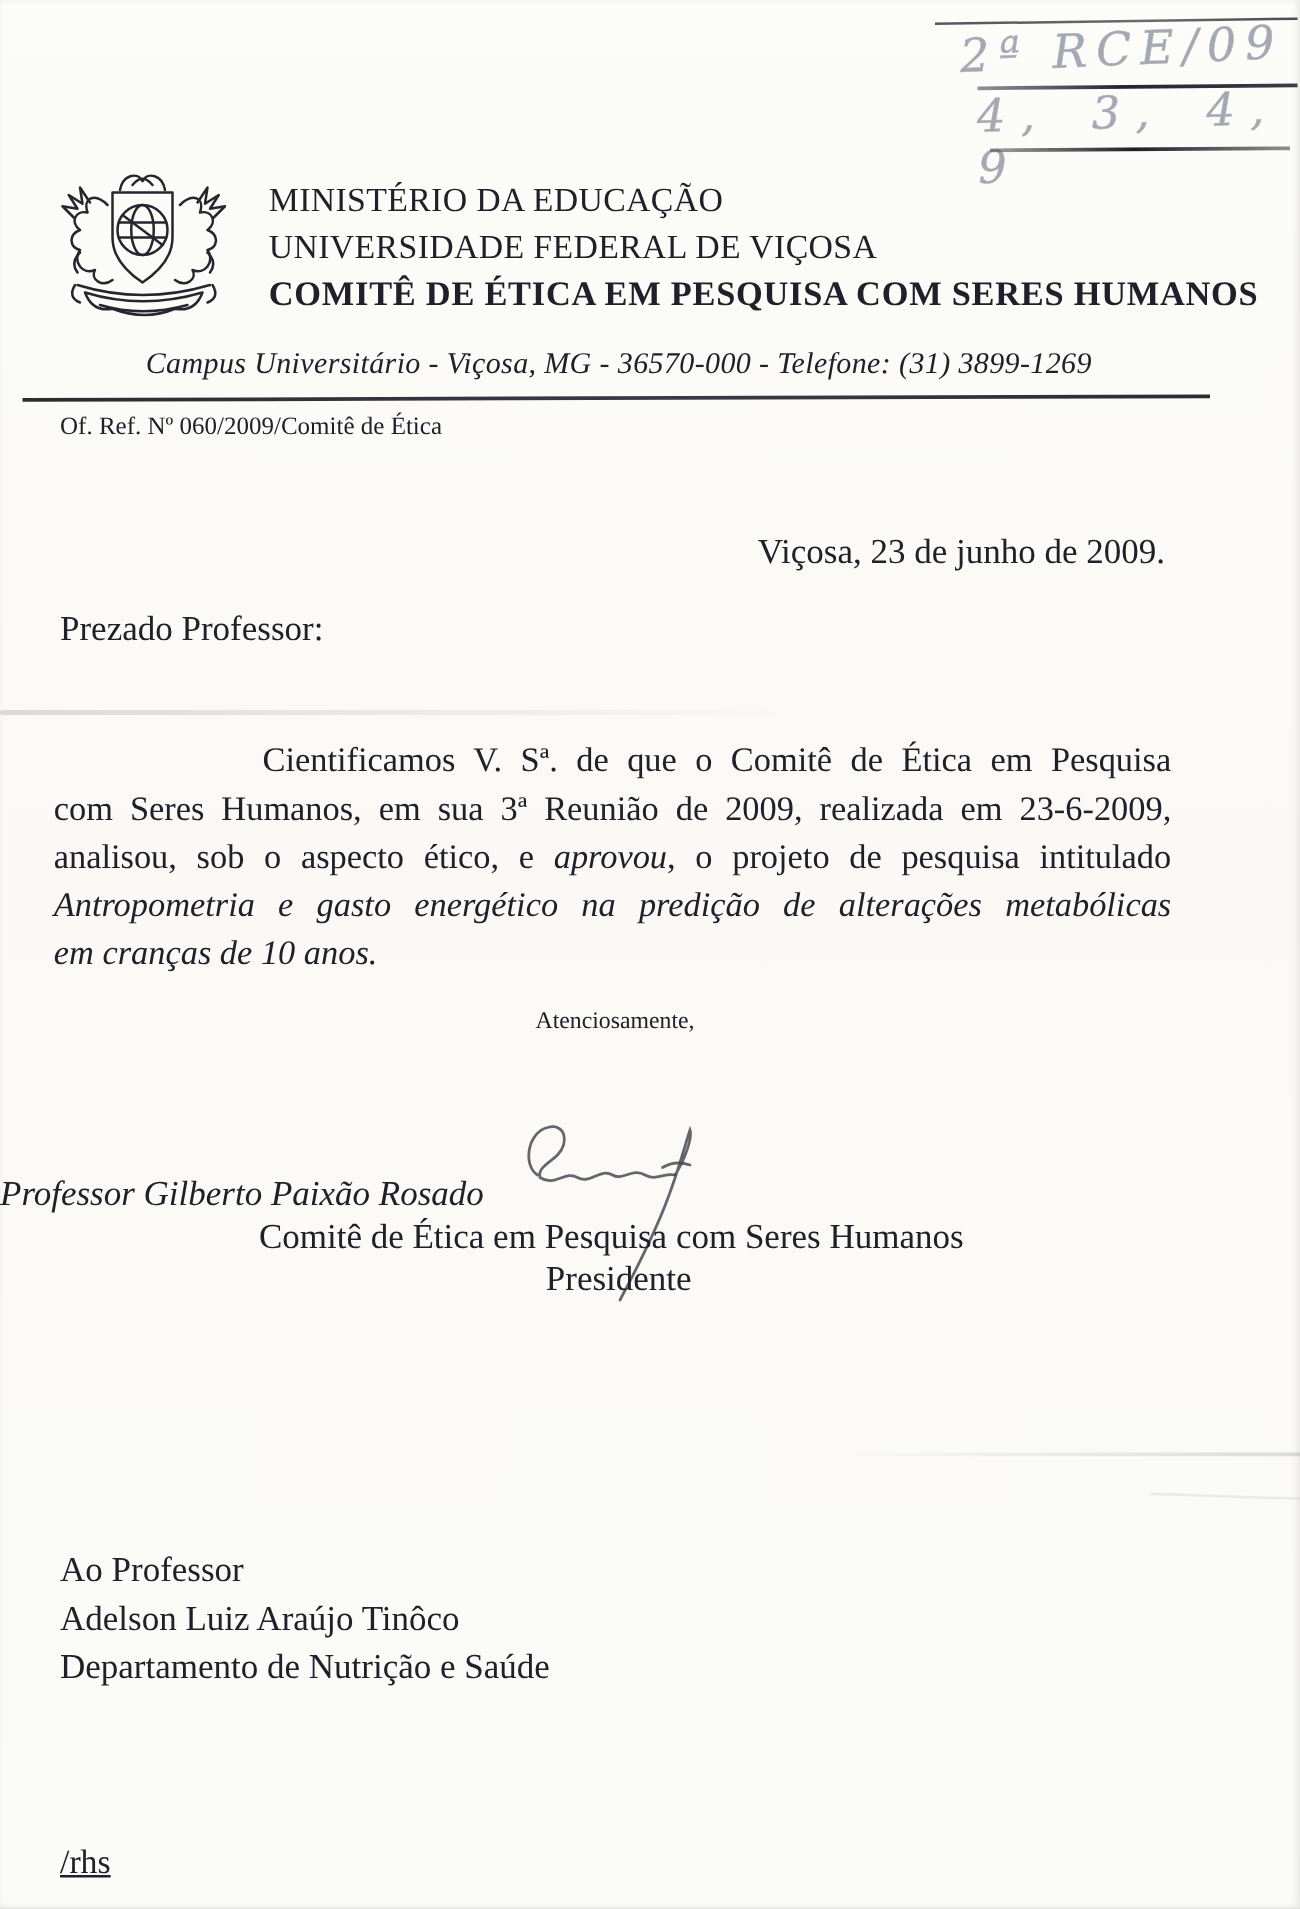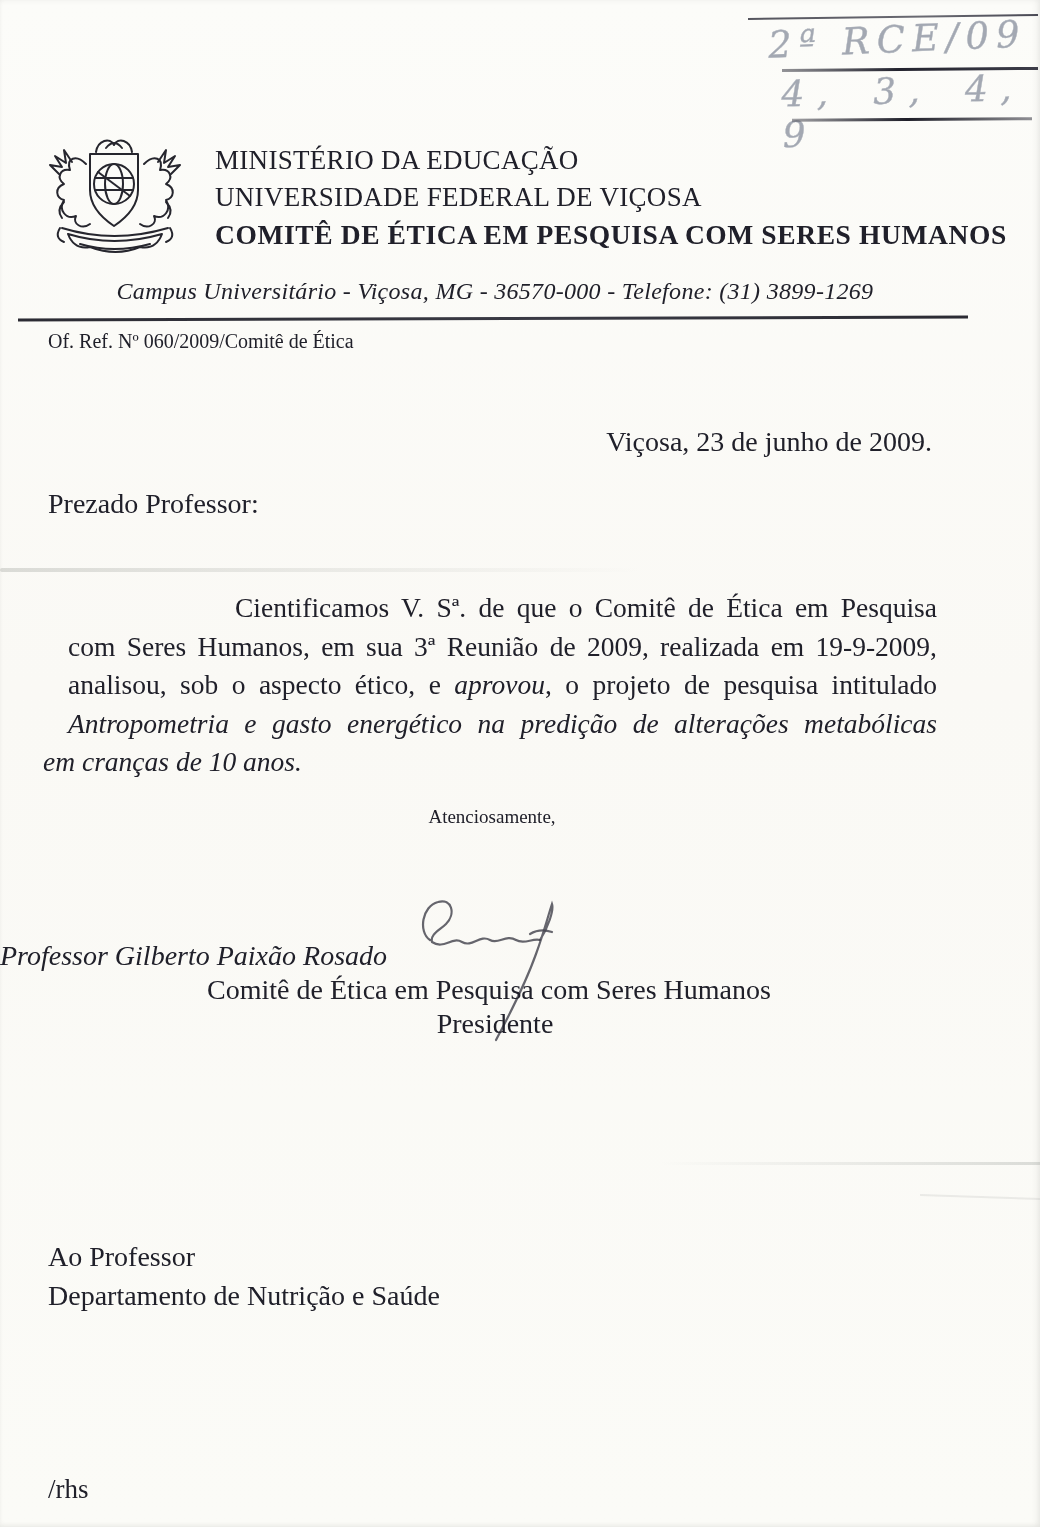--- a/index.html
+++ b/index.html
@@ -35,33 +35,33 @@
   .hdr{position:absolute;left:215px;top:142px;line-height:37px;font-size:27px;letter-spacing:.3px;white-space:nowrap;}
   .hdr .bold{font-weight:bold;font-size:27.5px;letter-spacing:.6px;}
   .campus{position:absolute;top:278px;left:0;width:990px;text-align:center;font-style:italic;font-size:24px;letter-spacing:.3px;}
   .divider{position:absolute;top:317px;left:18px;width:950px;height:3px;background:linear-gradient(to right,#2b2b33,#3a3a44 55%,#2b2b33);transform:rotate(-0.18deg);}
   
   .refline{position:absolute;left:48px;top:330px;font-size:20px;}
   .dateline{position:absolute;left:0;top:426px;width:932px;text-align:right;font-size:28px;}
   .salutation{position:absolute;left:48px;top:488px;font-size:28px;}
   .body{position:absolute;left:43px;top:589px;width:894px;font-size:27.5px;line-height:38.5px;}
   .bline{text-align:justify;}
-  .bline.just{text-align-last:justify;margin-left:25px;}
+  .bline.just{text-align-last:justify;}
   .bline.indent{padding-left:167px;}
   .it{font-style:italic;}
   .closing{position:absolute;top:806px;left:0;width:984px;text-align:center;font-size:19px;}
   
   .sig-svg{position:absolute;left:402px;top:888px;width:180px;height:160px;overflow:visible;}
   .sig-svg path{stroke:#44444e;stroke-width:2.2;fill:none;stroke-linecap:round;opacity:.82;}
   .sig-name{position:absolute;top:940px;left:0;width:982px;text-align:left;font-size:28px;font-style:italic;}
   .sig-org{position:absolute;top:974px;left:0;width:978px;text-align:center;font-size:28px;}
   .sig-role{position:absolute;top:1008px;left:0;width:990px;text-align:center;font-size:28px;}
   
   .addr{position:absolute;left:48px;top:1238px;font-size:28px;line-height:38.5px;}
-  .initials{position:absolute;left:48px;top:1474px;font-size:27px;}
+  .initials{position:absolute;left:48px;top:1474px;font-size:27px;text-decoration:underline;}
   
   .crease1{position:absolute;top:568px;left:0;width:640px;height:4px;
     background:linear-gradient(to right,rgba(165,168,162,.38),rgba(165,168,162,.12) 70%,rgba(165,168,162,0));border-radius:2px;}
   .crease2{position:absolute;top:1162px;right:0;width:380px;height:3px;
     background:linear-gradient(to left,rgba(150,155,150,.32),rgba(150,155,150,0));}
   .crease3{position:absolute;top:1196px;right:0;width:120px;height:2px;background:rgba(160,162,158,.18);transform:rotate(2deg);}
 </style>
 </head>
 <body>
 
@@ -110,40 +110,41 @@
 
   <div class="campus">Campus Universitário - Viçosa, MG - 36570-000 - Telefone: (31) 3899-1269</div>
   <div class="divider"></div>
 
   <div class="refline">Of. Ref. Nº 060/2009/Comitê de Ética</div>
   <div class="dateline">Viçosa, 23 de junho de 2009.</div>
   <div class="salutation">Prezado Professor:</div>
 
   <div class="body">
     <div class="bline just indent">Cientificamos V. Sª. de que o Comitê de Ética em Pesquisa</div>
-    <div class="bline just">com Seres Humanos, em sua 3ª Reunião de 2009, realizada em 19-9-2009,</div>
+    <div class="bline just">com Seres Humanos, em sua 3ª Reunião de 2009, realizada em 23-6-2009,</div>
     <div class="bline just"><span>analisou, sob o aspecto ético, e </span><span class="it">aprovou</span><span>, o projeto de pesquisa intitulado</span></div>
     <div class="bline just it">Antropometria e gasto energético na predição de alterações metabólicas</div>
     <div class="bline it">em cranças de 10 anos.</div>
   </div>
 
   <div class="closing">Atenciosamente,</div>
 
   <svg class="sig-svg" viewBox="0 0 180 160" aria-hidden="true">
     <path d="M28 52 C16 44 20 18 36 14 C50 10 54 26 44 36 C38 42 28 46 30 54 C42 62 50 48 60 54 C70 60 78 46 88 52 C96 57 104 46 114 52 C122 57 130 50 138 52"></path>
     <path d="M138 52 C146 40 152 22 150 16 C146 28 142 44 134 66 C124 94 110 122 94 152"></path>
     <path d="M128 46 q10 -6 22 -2"></path>
   </svg>
 
   <div class="sig-name">Professor Gilberto Paixão Rosado</div>
   <div class="sig-org">Comitê de Ética em Pesquisa com Seres Humanos</div>
   <div class="sig-role">Presidente</div>
 
   <div class="addr">
     <div>Ao Professor</div>
+    <div>Adelson Luiz Araújo Tinôco</div>
     <div>Departamento de Nutrição e Saúde</div>
   </div>
 
   <div class="initials">/rhs</div>
 
   <div class="crease1"></div>
   <div class="crease2"></div>
   <div class="crease3"></div>
 
 </div>

